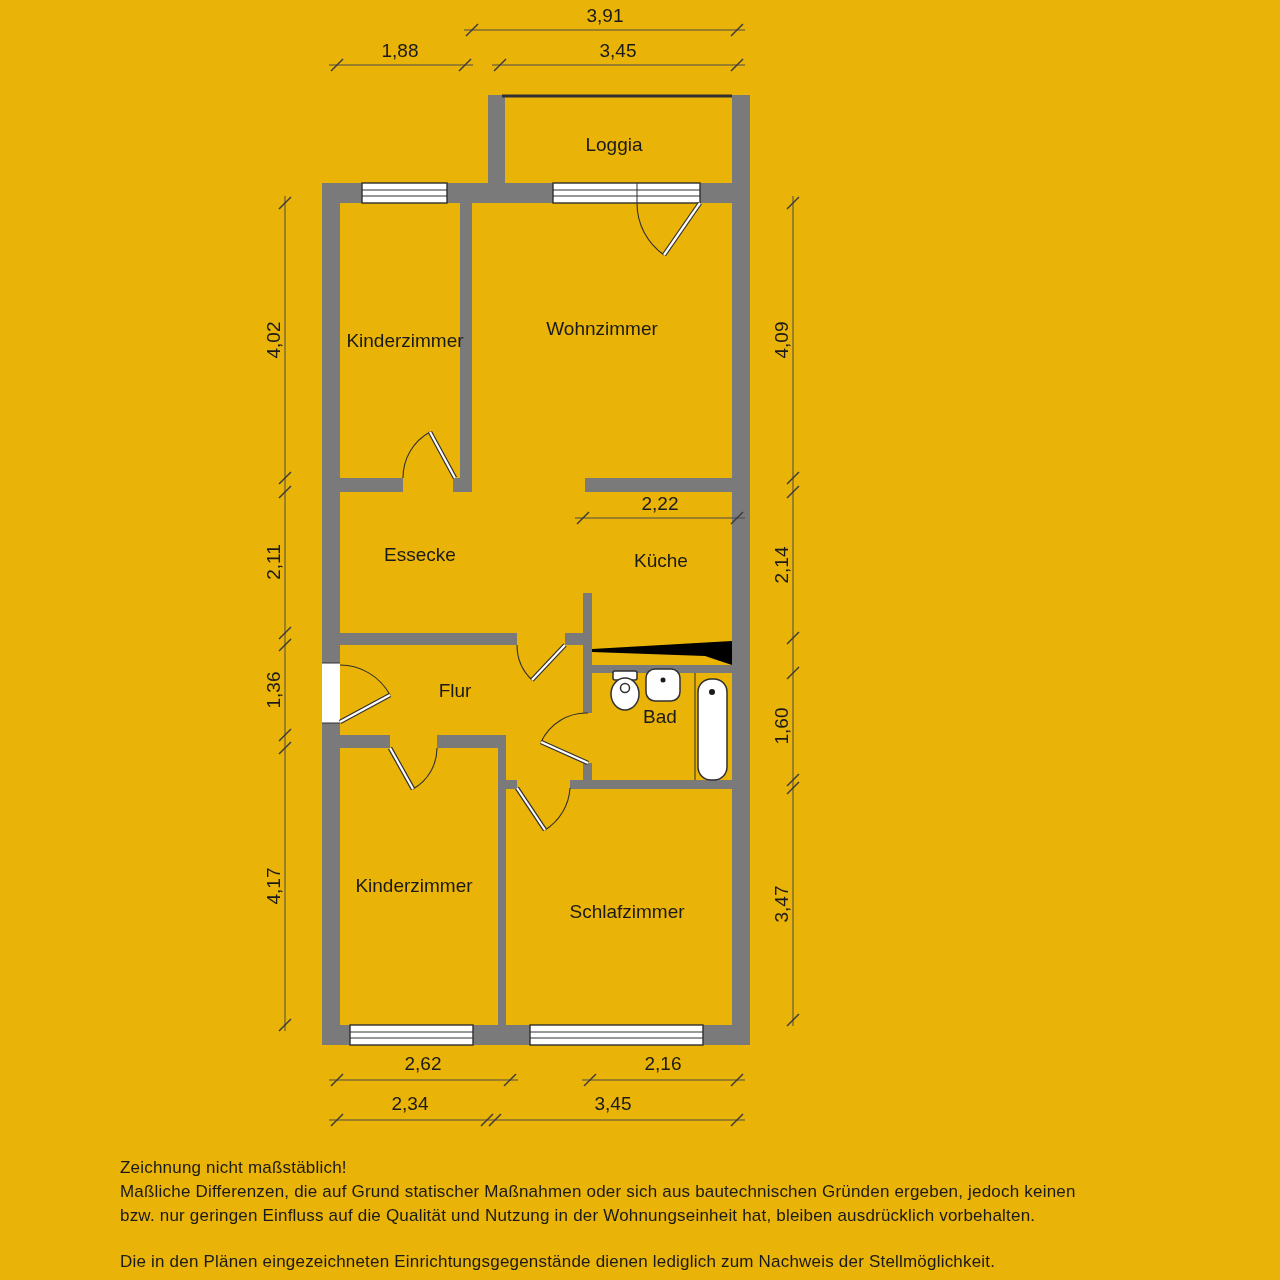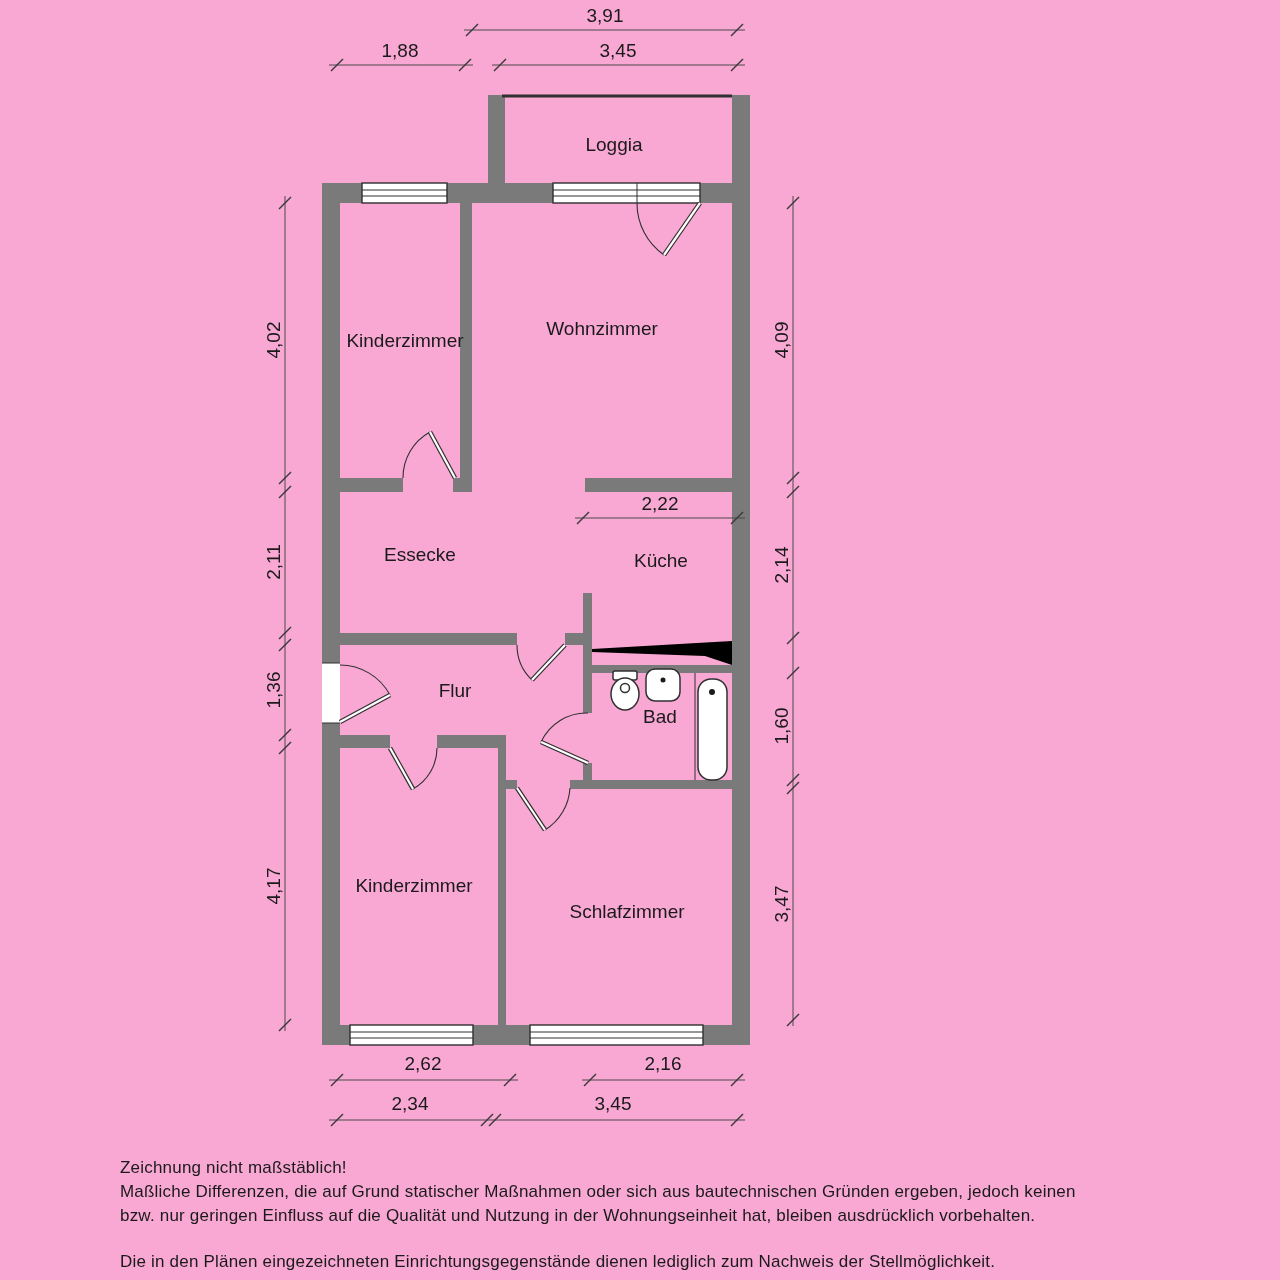--- a/index.html
+++ b/index.html
@@ -1,16 +1,16 @@
 <!DOCTYPE html>
 <html><head>
 <meta charset="utf-8">
 <style>
   html,body{margin:0;padding:0;background:#ffffff;}
-  .page{position:relative;width:1280px;height:1280px;background:#f9a8d4;overflow:hidden;
+  .page{position:relative;width:1280px;height:1280px;background:#eab308;overflow:hidden;
         font-family:"Liberation Sans", sans-serif;}
   svg{position:absolute;left:0;top:0;}
   .wall{fill:#7a7a7a;stroke:none;}
   .win{fill:#ffffff;stroke:#303030;stroke-width:1.4;}
   .winline{stroke:#303030;stroke-width:1;}
   .arc{fill:none;stroke:#303030;stroke-width:1.1;}
   .leaf-out{stroke:#303030;stroke-width:4.6;stroke-linecap:butt;}
   .leaf-in{stroke:#ffffff;stroke-width:2.2;stroke-linecap:butt;}
   .fix{fill:#ffffff;stroke:#303030;stroke-width:1.5;}
   .dot{fill:#1a1a1a;stroke:none;}

